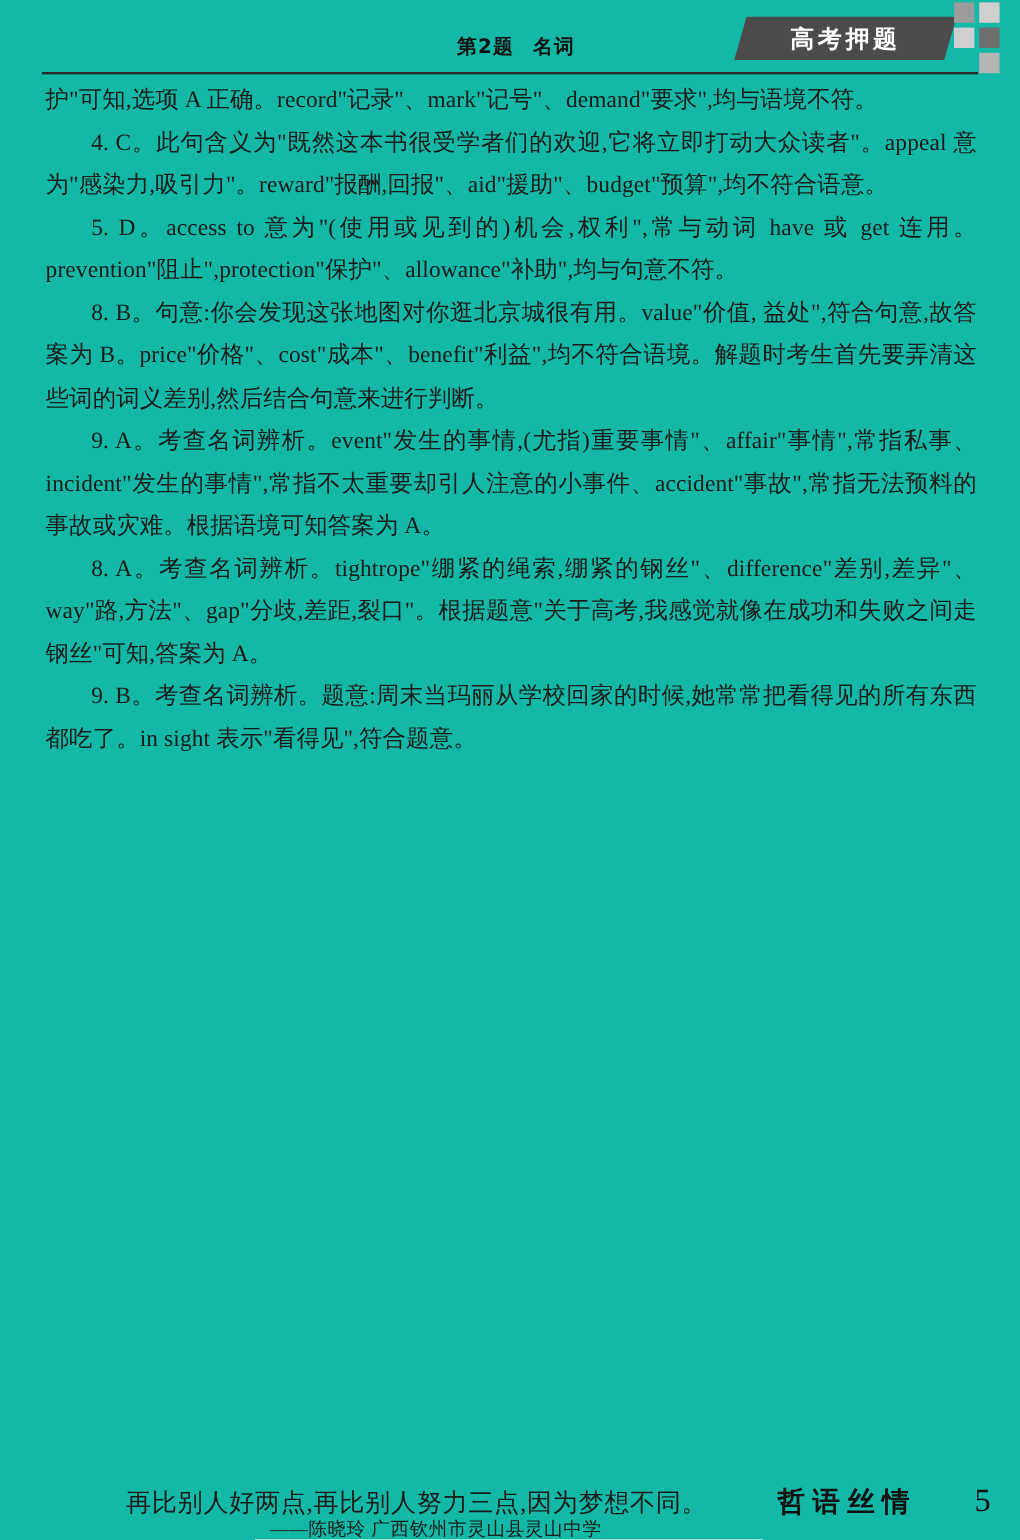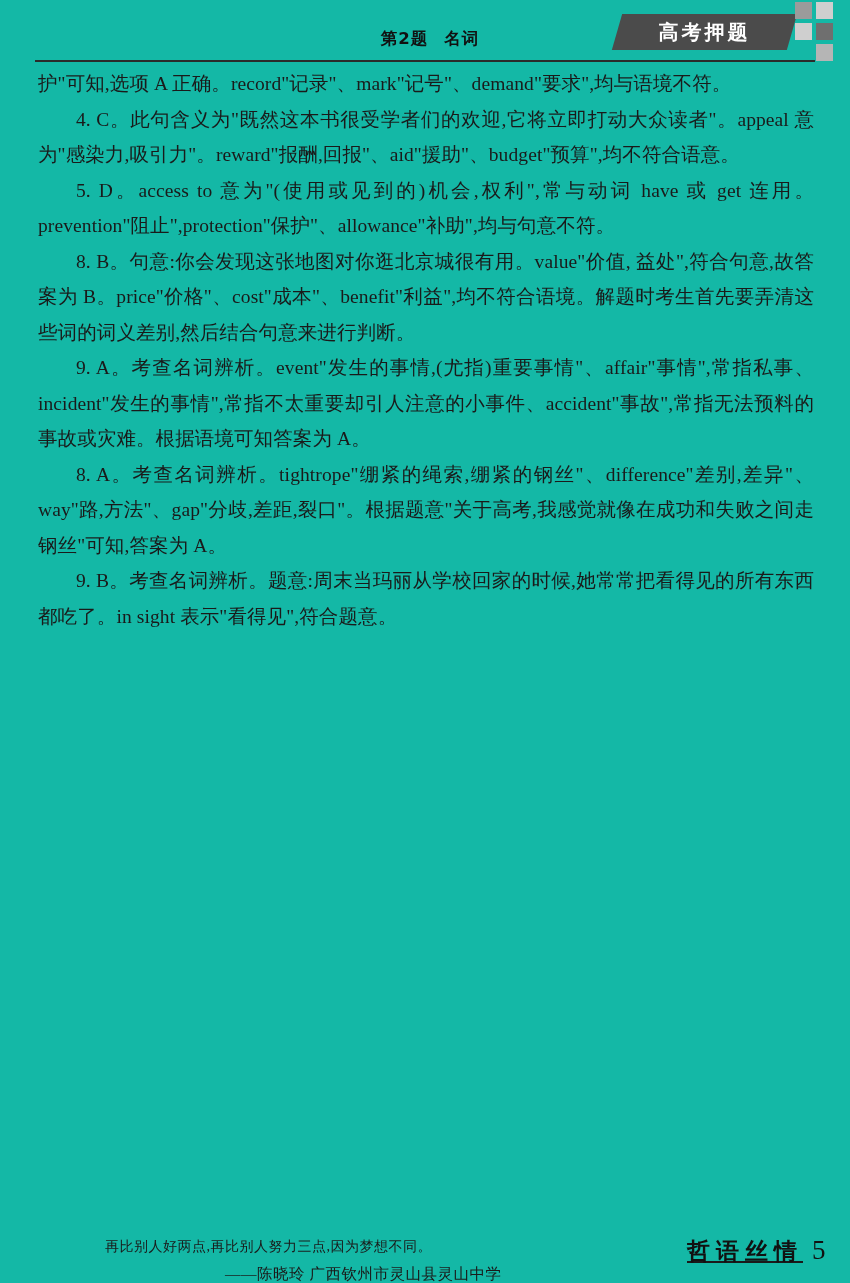--- a/index.html
+++ b/index.html
@@ -97,21 +97,21 @@
     text-align: justify;
     text-justify: inter-ideograph;
     margin: 0 0 0 0;
     letter-spacing: 0.1px;
   }
   .para.indent { text-indent: 38px; }
   .footer-quote {
     position: absolute;
     left: 105px;
     top: 1238px;
-    font-size: 14px;
+    font-size: 21px;
     letter-spacing: 0.5px;
     color: #1a1a1a;
     white-space: nowrap;
   }
   .footer-source {
     position: absolute;
     left: 225px;
     top: 1264px;
     font-size: 15.5px;
     letter-spacing: 0.5px;
@@ -119,22 +119,21 @@
     white-space: nowrap;
   }
   .footer-badge {
     position: absolute;
     left: 648px;
     top: 1236px;
     width: 155px;
     height: 30px;
     display: flex;
     align-items: center;
-    justify-content: flex-end;
-    text-decoration: underline;
+    justify-content: flex-start;
   }
   .footer-badge-text {
     font-size: 23px;
     font-weight: 700;
     letter-spacing: 6px;
     font-family: "DejaVu Sans", sans-serif;
     color: #111;
     white-space: nowrap;
   }
   .page-number {

